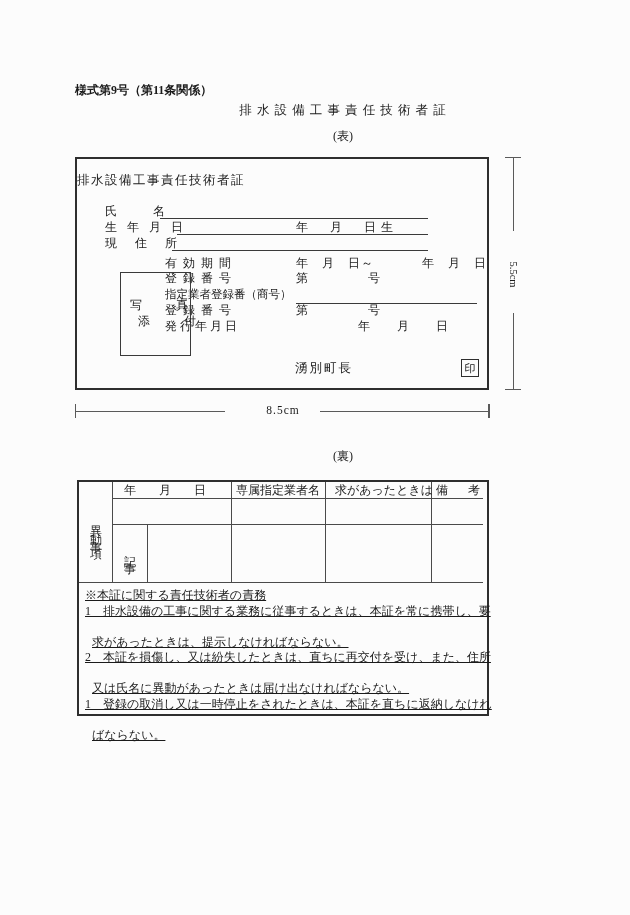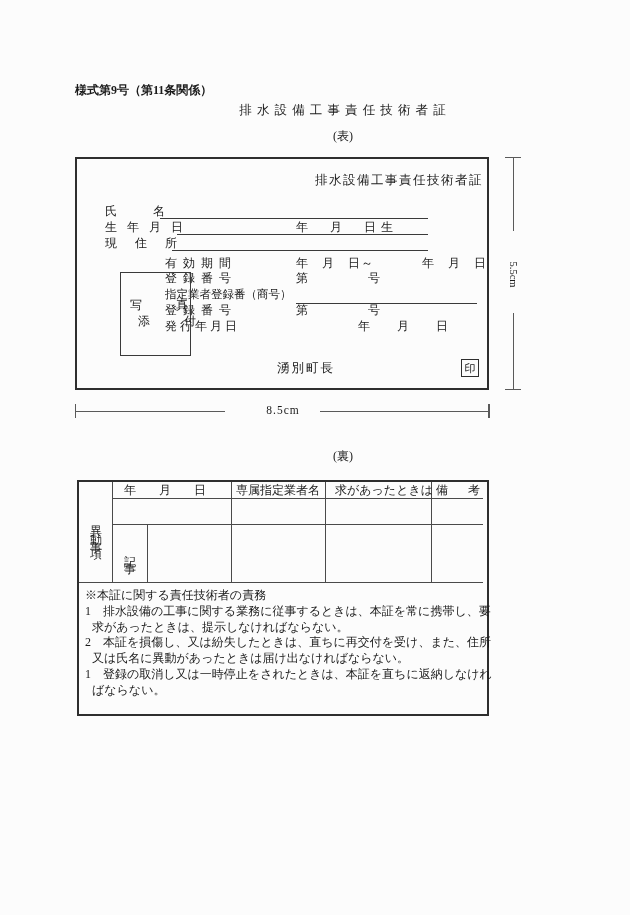--- a/index.html
+++ b/index.html
@@ -13,32 +13,32 @@
   .t{font-size:12px;line-height:13px;white-space:pre;}
   .center{left:0;width:630px;text-align:center;margin-left:28px;}
   .card{border:2px solid #2e2e2e;background:#fcfcfc;}
   .uline{border-bottom:1px solid #3a3a3a;height:13px;}
   .hline{background:#4a4a4a;height:1px;}
   .vline{background:#4a4a4a;width:1px;}
   .dim{background:#5a5a5a;}
   .vtext{writing-mode:vertical-rl;text-orientation:upright;}
   .sealbox{border:1.2px solid #2e2e2e;width:16px;height:16px;
            display:flex;align-items:center;justify-content:center;font-size:11px;}
-  .notes div{font-size:12px;line-height:15.8px;white-space:pre;}
-  .notes .indent{padding-left:7px;}
+  .notes div{font-size:12px;line-height:15.8px;white-space:pre;text-decoration:underline;}
+  .notes .indent{padding-left:7px;margin-top:15px;}
 </style>
 </head>
 <body>
 
 <div class="abs t" style="left:75px;top:84px;font-weight:bold;">様式第9号（第11条関係）</div>
 <div class="abs t center" style="top:104px;font-size:12.5px;letter-spacing:1px;">排 水 設 備 工 事 責 任 技 術 者 証</div>
 <div class="abs t center" style="top:130px;">(表)</div>
 
 <div class="abs card" style="left:75px;top:157px;width:410px;height:229px;">
-  <div class="abs t" style="left:0;top:15px;width:406px;text-align:right;font-size:12.5px;letter-spacing:1.5px;">排水設備工事責任技術者証</div>
+  <div class="abs t" style="left:0;top:15px;width:406px;text-align:left;font-size:12.5px;letter-spacing:1.5px;">排水設備工事責任技術者証</div>
 
   <div class="abs t" style="left:28px;top:46px;letter-spacing:36px;">氏名</div>
   <div class="abs uline" style="left:83px;top:46px;width:268px;"></div>
 
   <div class="abs t" style="left:28px;top:62px;letter-spacing:10px;">生年月日</div>
   <div class="abs uline" style="left:100px;top:62px;width:251px;"></div>
   <div class="abs t" style="left:219px;top:62px;letter-spacing:5px;">年　月　日生</div>
 
   <div class="abs t" style="left:28px;top:78px;letter-spacing:18px;">現住所</div>
   <div class="abs uline" style="left:95px;top:78px;width:256px;"></div>
@@ -59,21 +59,21 @@
   <div class="abs t" style="left:291px;top:145px;">号</div>
 
   <div class="abs t" style="left:88px;top:161px;letter-spacing:3px;">発行年月日</div>
   <div class="abs t" style="left:281px;top:161px;letter-spacing:1px;">年　　月　　日</div>
 
   <div class="abs" style="left:11px;top:113px;width:69px;height:82px;border:1.5px solid #3a3a3a;margin-left:32px;">
     <div class="abs t" style="left:9px;top:26px;letter-spacing:34px;">写真</div>
     <div class="abs t" style="left:17px;top:42px;letter-spacing:34px;">添付</div>
   </div>
 
-  <div class="abs t" style="left:200px;top:203px;font-size:12.5px;letter-spacing:2px;">湧別町長</div>
+  <div class="abs t" style="left:218px;top:203px;font-size:12.5px;letter-spacing:2px;">湧別町長</div>
   <div class="abs sealbox" style="left:384px;top:200px;">
       <span>印</span>
     </div>
 </div>
 
 <div class="abs dim" style="left:505px;top:156.5px;width:16px;height:1.5px;"></div>
 <div class="abs dim" style="left:512.5px;top:157px;width:1.5px;height:74px;"></div>
 <div class="abs t" style="left:483px;top:268px;width:60px;text-align:center;font-size:10.5px;transform:rotate(90deg);">5.5cm</div>
 <div class="abs dim" style="left:512.5px;top:313px;width:1.5px;height:77px;"></div>
 <div class="abs dim" style="left:505px;top:388.5px;width:16px;height:1.5px;"></div>

